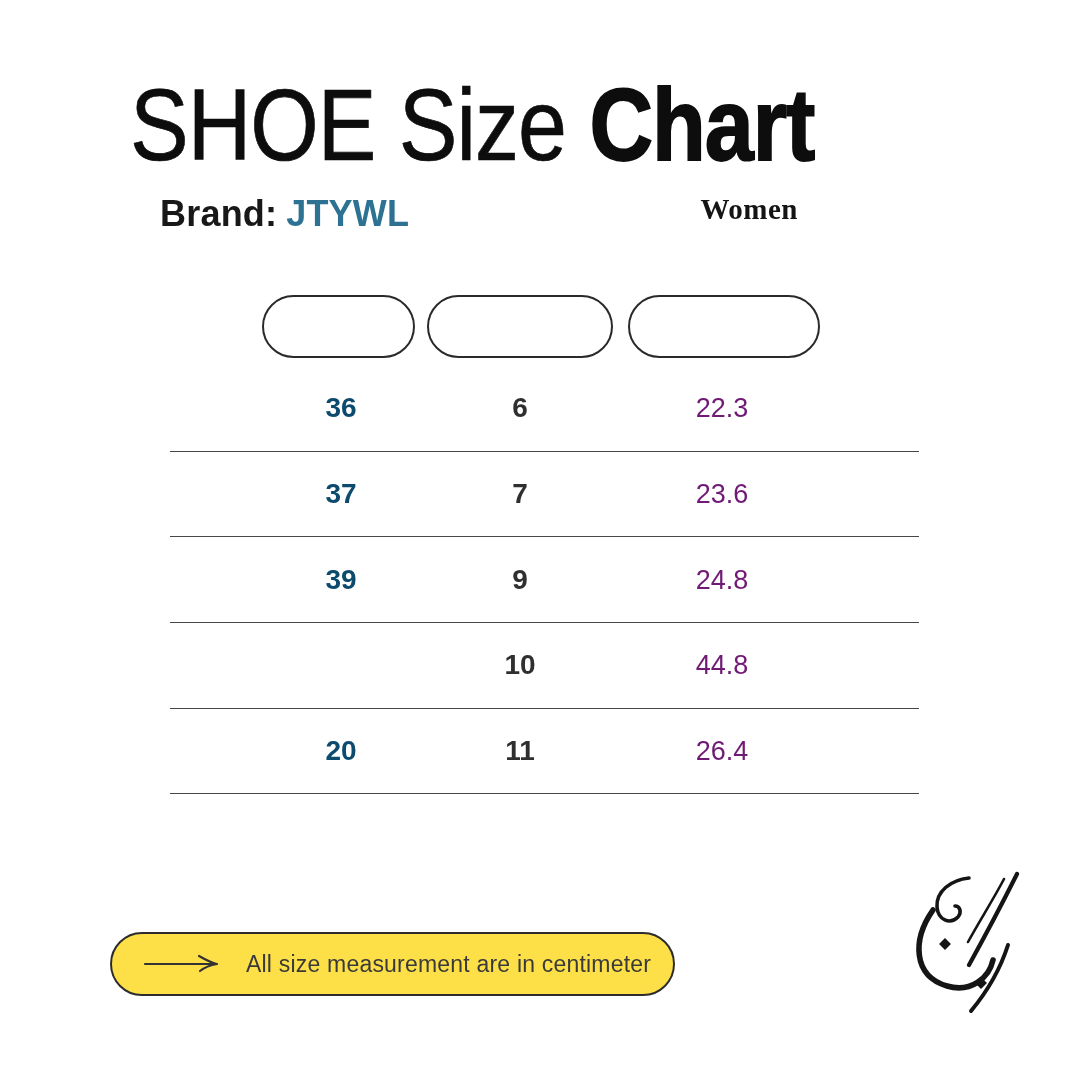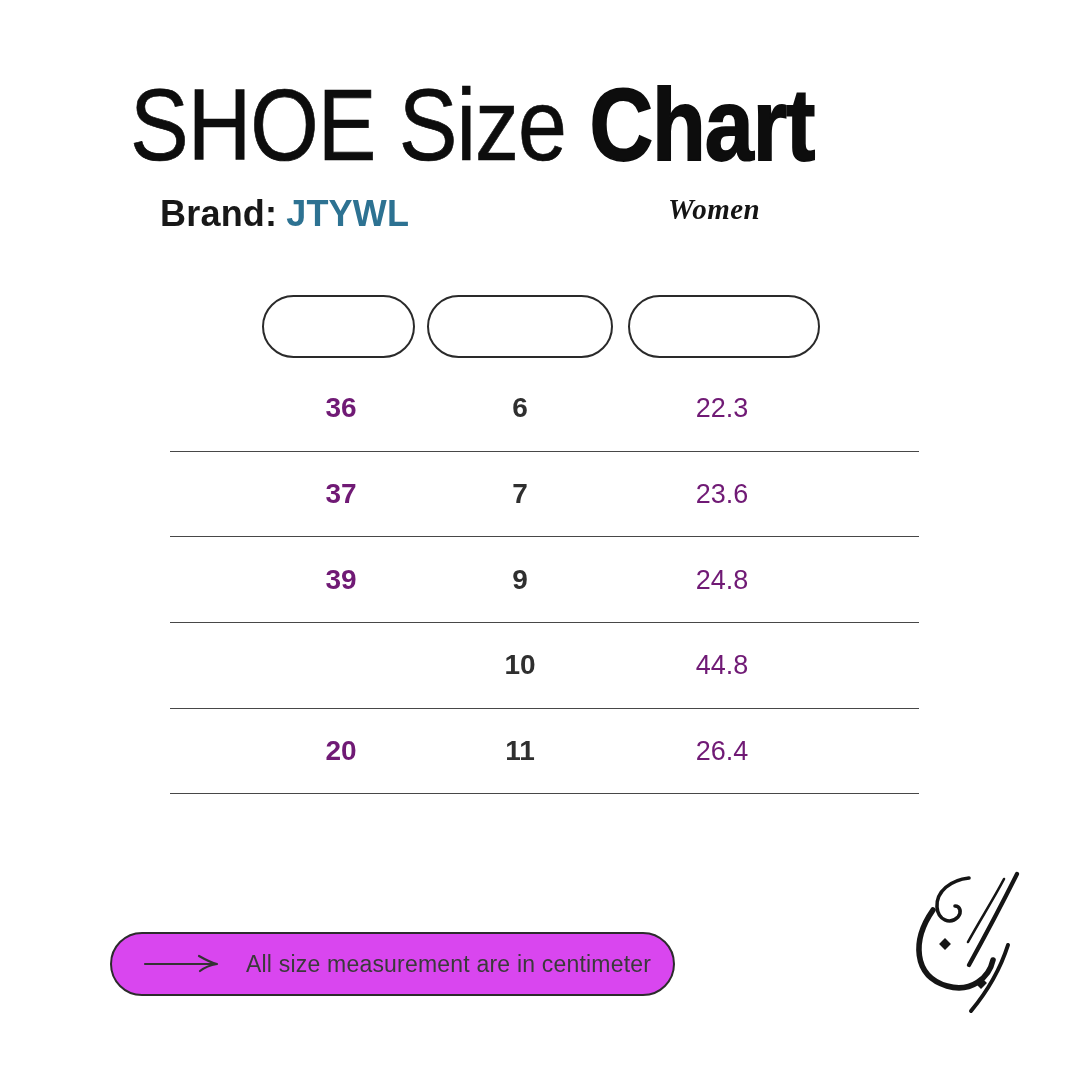--- a/index.html
+++ b/index.html
@@ -27,25 +27,24 @@
   
   .brand {
     position:absolute; left:160px; top:193px;
     font-size:36px; font-weight:700; color:#181818;
     letter-spacing:0.2px; white-space:nowrap;
   }
   .brand .brand-value { color:#2d7292; margin-left:9px; }
 
   .category {
     position:absolute; left:668px; top:193px; width:130px;
-    text-align:left;
+    text-align:right;
     font-family:"Liberation Serif", serif;
     font-weight:700; font-size:29px; color:#141414;
     letter-spacing:0.5px;
-    font-style:italic;
   }
 
   
   .pill {
     position:absolute; top:295px; height:63px;
     border:2.5px solid #2a2a2a; border-radius:32px;
     background:#ffffff;
   }
   .pill.p1 { left:262px; width:153px; }
   .pill.p2 { left:427px; width:186px; }
@@ -54,29 +53,29 @@
   
   .size-table { position:absolute; left:170px; top:366px; width:749px; }
   .trow {
     position:relative; height:85.7px;
     border-bottom:1.5px solid #474747;
   }
   .cell {
     position:absolute; top:50%; transform:translateY(-50%);
     width:150px; text-align:center; white-space:nowrap;
   }
-  .cell.c-eu { left:96px;  font-weight:700; font-size:28px; color:#701a75; }
+  .cell.c-eu { left:96px;  font-weight:700; font-size:28px; color:#0c4a6e; }
   .cell.c-us { left:275px; font-weight:700; font-size:28px; color:#2f2f2f; }
   .cell.c-cm { left:477px; font-weight:400; font-size:27px; color:#701a75; }
 
   
   .note-pill {
     position:absolute; left:110px; top:932px; width:565px; height:64px;
     border:2.5px solid #2c2c2c; border-radius:33px;
-    display:flex; align-items:center; background:#d946ef;
+    display:flex; align-items:center; background:#fde047;
   }
   .note-arrow { margin-left:30px; flex:0 0 auto; }
   .note-text {
     margin-left:24px; font-size:23px; color:#3a3a3a; letter-spacing:0.2px;
   }
 
   
   .logo { position:absolute; left:905px; top:866px; width:122px; height:152px; }
 </style>
 </head>

